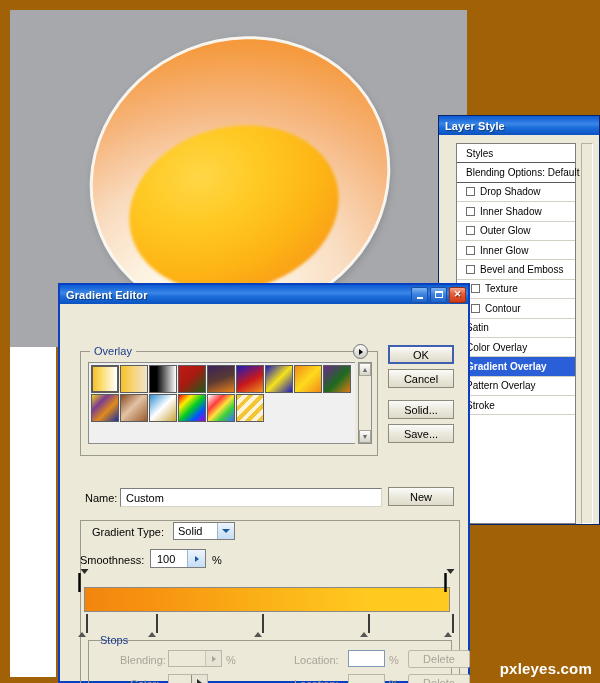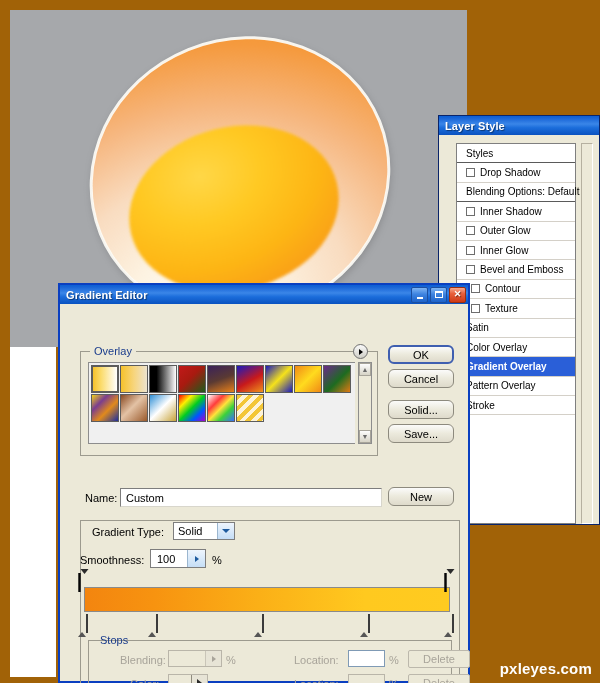--- a/index.html
+++ b/index.html
@@ -108,21 +108,21 @@
   #presets-sb{
     position:absolute;right:5px;top:10px;width:14px;height:82px;background:#ece9d8;
     border:1px solid #8d8d8d;box-sizing:border-box;display:flex;flex-direction:column;justify-content:space-between;
   }
   .sb-btn{height:13px;background:linear-gradient(180deg,#fdfdfd,#d6d3c6);border:1px solid #a7a49a;box-sizing:border-box;display:flex;align-items:center;justify-content:center;font-size:7px;color:#6a6a6a;}
 
   
   .btn{
     position:absolute;width:66px;height:19px;
     background:linear-gradient(180deg,#fbfbfa 0%,#eceadd 48%,#dedacb 100%);
-    border:1px solid #8d8a7e;border-radius:6px;box-sizing:border-box;
+    border:1px solid #8d8a7e;border-radius:0;box-sizing:border-box;
     font-size:11px;color:#000;display:flex;align-items:center;justify-content:center;
   }
   .btn.primary{border:2px solid #3f5fb0;}
   #btn-ok{left:328px;top:41px;}
   #btn-cancel{left:328px;top:65px;}
   #btn-load{left:328px;top:96px;}
   #btn-save{left:328px;top:120px;}
   #btn-new{left:328px;top:183px;}
 
   
@@ -215,50 +215,50 @@
 
   <div class="win" id="layer-style">
     <div class="titlebar">
       <span class="t-text">Layer Style</span>
     </div>
     <div class="body">
       <div class="ls-list" id="ls-list">
           <div class="ls-row hdr">
             <span>Styles</span>
           </div>
-          <div class="ls-row">
-            <span class="ls-cb"></span>
-            <span>Drop Shadow</span>
-          </div>
           <div class="ls-row hdr">
             <span>Blending Options: Default</span>
           </div>
           <div class="ls-row">
             <span class="ls-cb"></span>
+            <span>Drop Shadow</span>
+          </div>
+          <div class="ls-row">
+            <span class="ls-cb"></span>
             <span>Inner Shadow</span>
           </div>
           <div class="ls-row">
             <span class="ls-cb"></span>
             <span>Outer Glow</span>
           </div>
           <div class="ls-row">
             <span class="ls-cb"></span>
             <span>Inner Glow</span>
           </div>
           <div class="ls-row">
             <span class="ls-cb"></span>
             <span>Bevel and Emboss</span>
           </div>
           <div class="ls-row" style="padding-left: 14px;">
             <span class="ls-cb"></span>
+            <span>Texture</span>
+          </div>
+          <div class="ls-row" style="padding-left: 14px;">
+            <span class="ls-cb"></span>
             <span>Contour</span>
-          </div>
-          <div class="ls-row" style="padding-left: 14px;">
-            <span class="ls-cb"></span>
-            <span>Texture</span>
           </div>
           <div class="ls-row">
             <span>Satin</span>
           </div>
           <div class="ls-row">
             <span>Color Overlay</span>
           </div>
           <div class="ls-row sel">
             <span>Gradient Overlay</span>
           </div>

